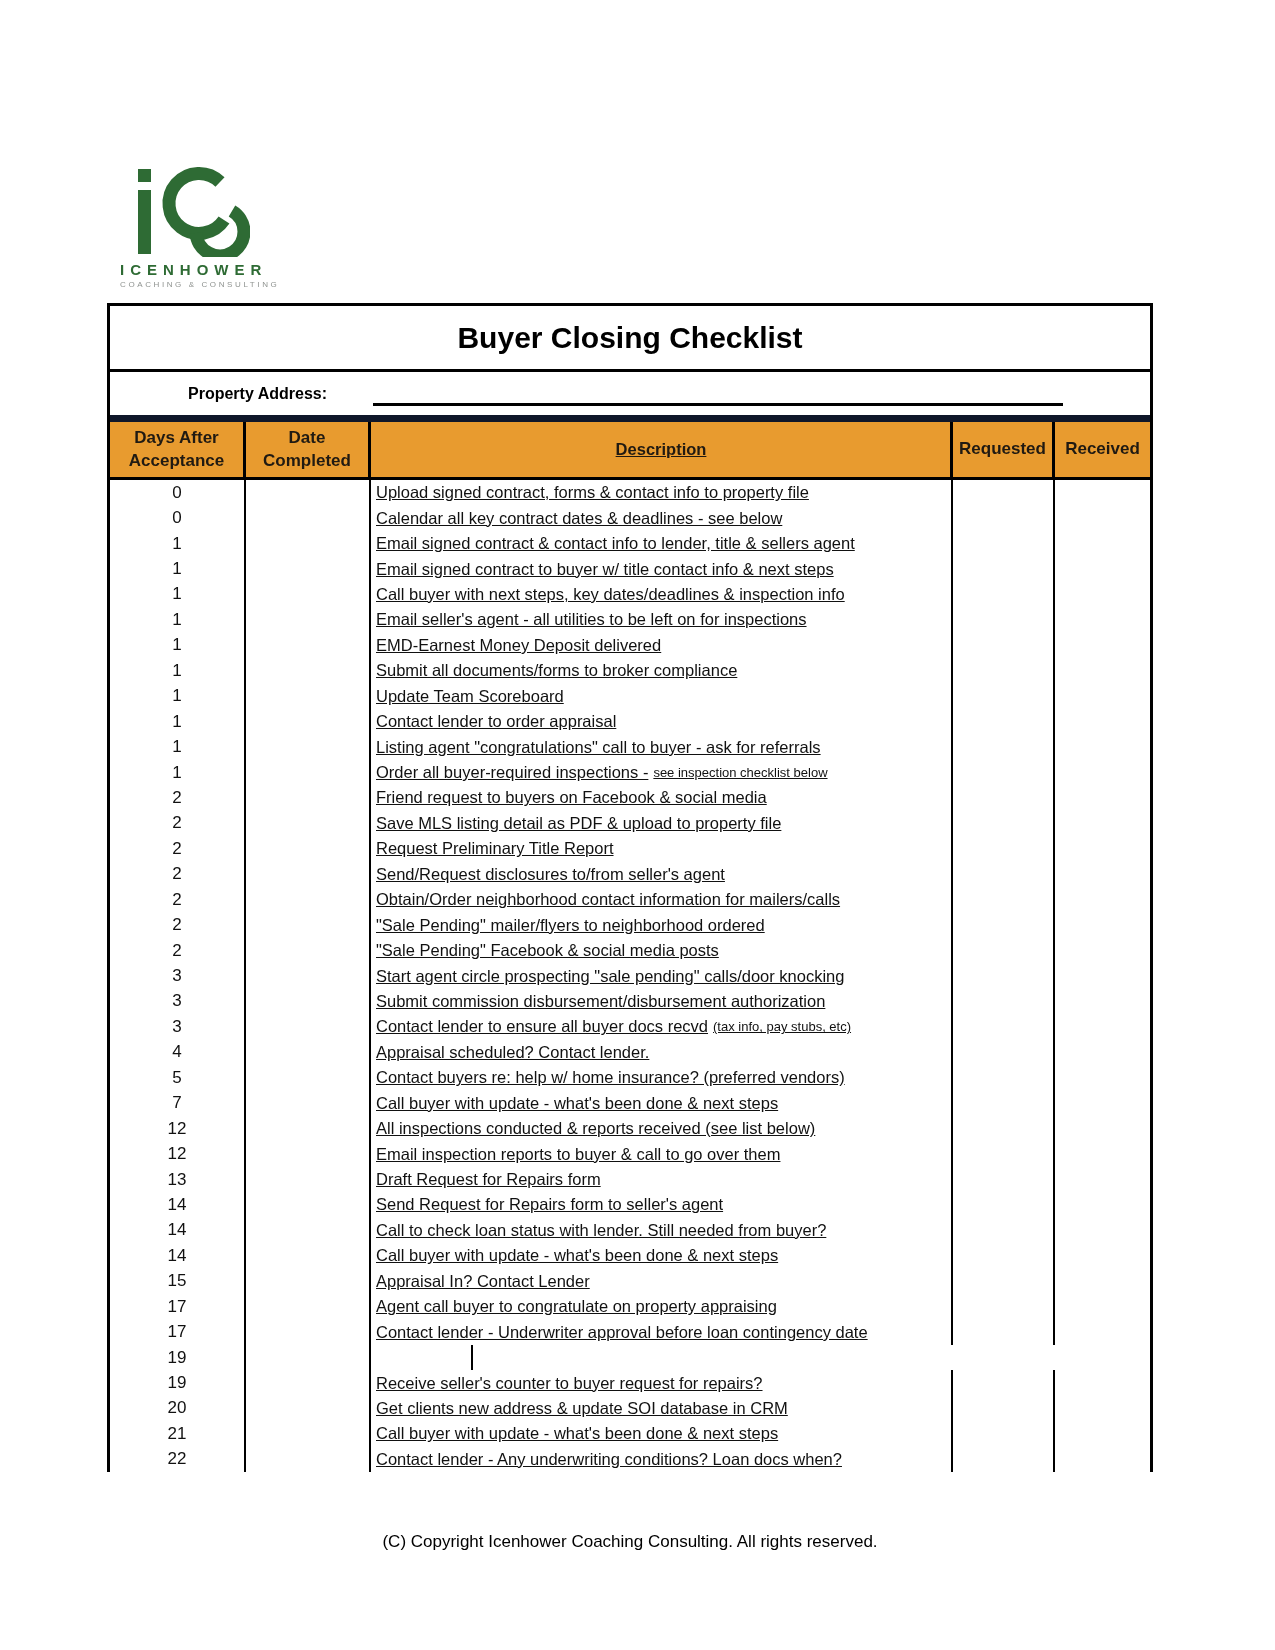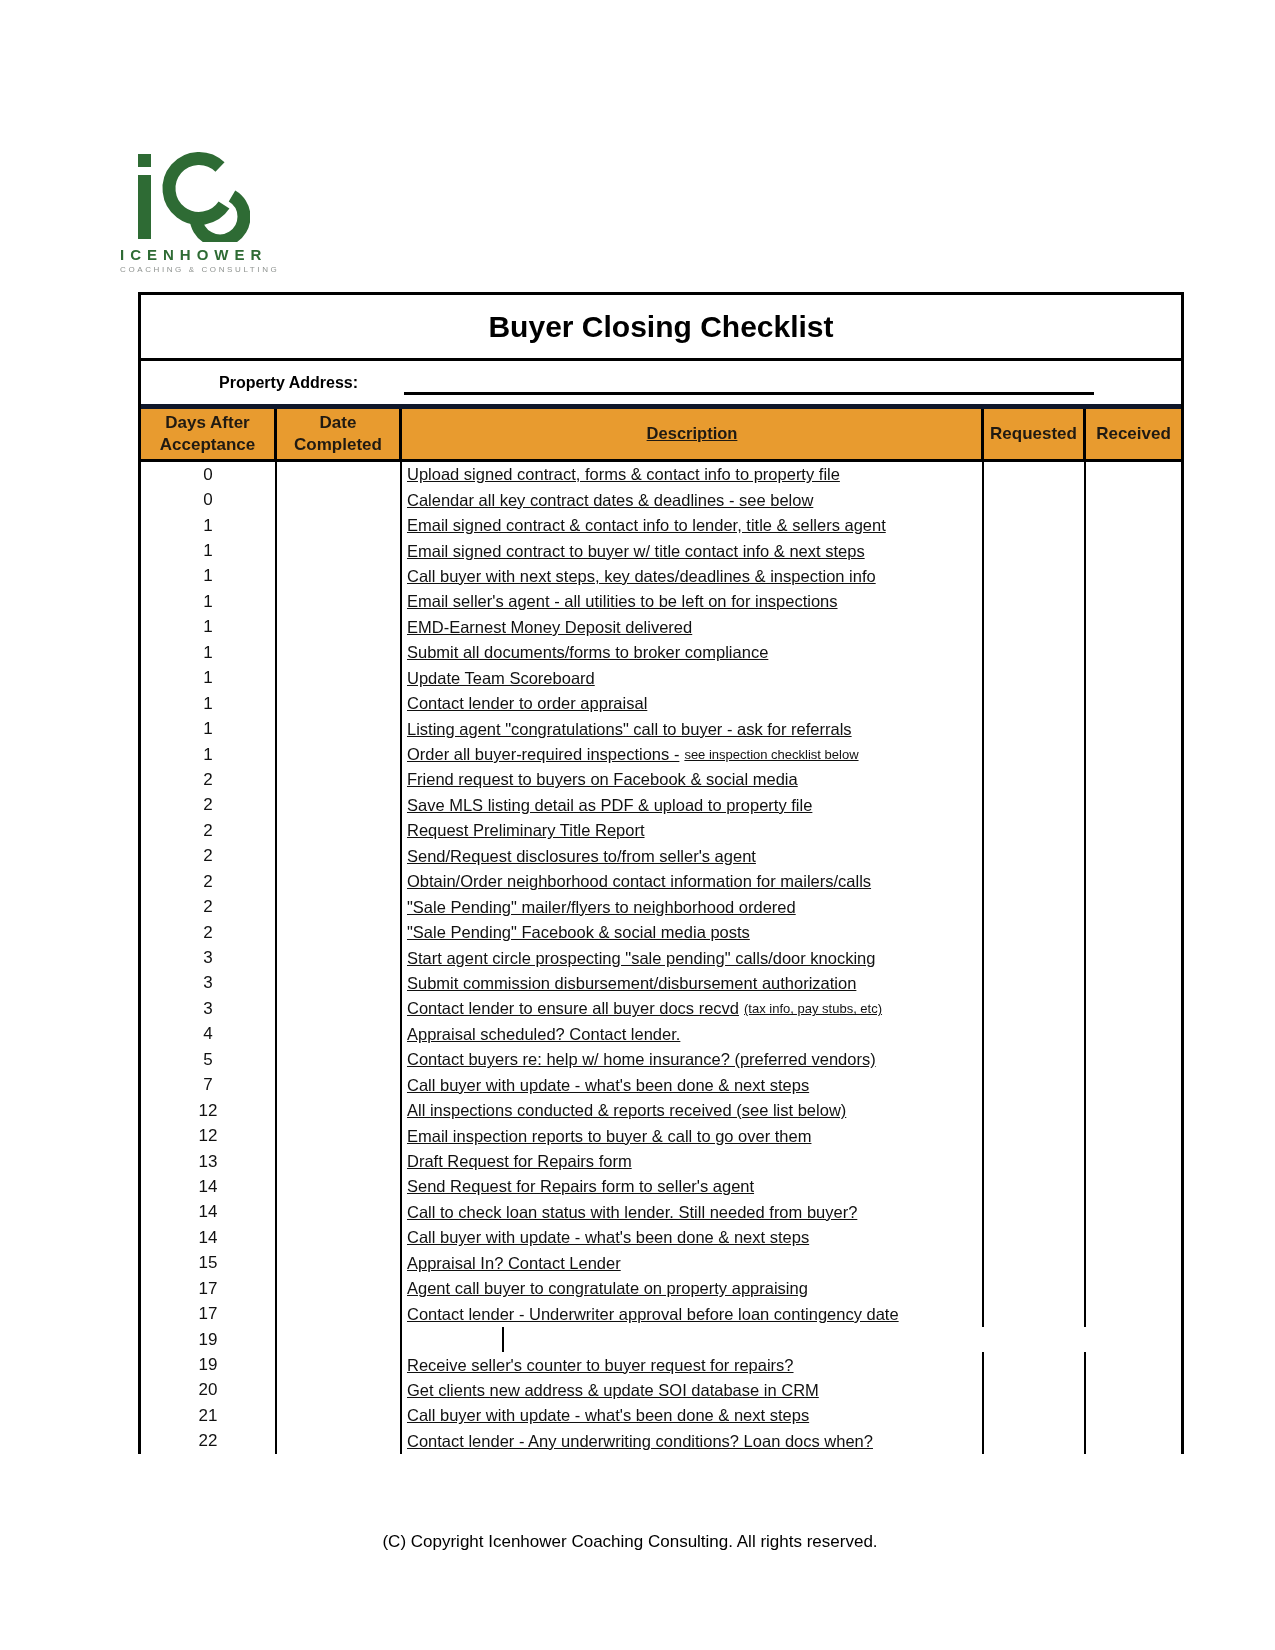--- a/index.html
+++ b/index.html
@@ -13,21 +13,21 @@
     width: 1275px;
     height: 1650px;
     background: #ffffff;
     overflow: hidden;
   }
 
   
   .logo {
     position: absolute;
     left: 120px;
-    top: 150px;
+    top: 165px;
     width: 200px;
   }
   .logo-mark { display: block; margin-left: 12px; }
   .logo-name {
     margin-top: 4px;
     font-size: 15px;
     font-weight: bold;
     letter-spacing: 6px;
     color: var(--logo-green, #2e6b34);
     white-space: nowrap;
@@ -37,26 +37,25 @@
     font-size: 8px;
     letter-spacing: 2.6px;
     color: #8f9390;
     white-space: nowrap;
   }
 
   
   .doc {
     position: absolute;
     left: 107px;
-    top: 292px;
+    top: 303px;
     width: 1046px;
     border: 3px solid #000;
     border-bottom: none;
     background: #fff;
-    margin-left: 31px;
   }
   .title-box {
     height: 66px;
     border-bottom: 3px solid #000;
     display: flex;
     align-items: center;
     justify-content: center;
   }
   .title-box .t {
     font-size: 30px;
@@ -80,23 +79,23 @@
     left: 263px;
     bottom: 9px;
     width: 690px;
     height: 3px;
     background: #000;
   }
 
   
   .head-row {
     display: flex;
-    height: 58px;
+    height: 65px;
     background: var(--header-bg, #e89b2f);
-    border-top: 5px solid #0f172a;
+    border-top: 7px solid #0f172a;
     border-bottom: 3px solid #000;
   }
   .head-cell {
     display: flex;
     align-items: center;
     justify-content: center;
     text-align: center;
     font-weight: bold;
     font-size: 17px;
     line-height: 1.3;

